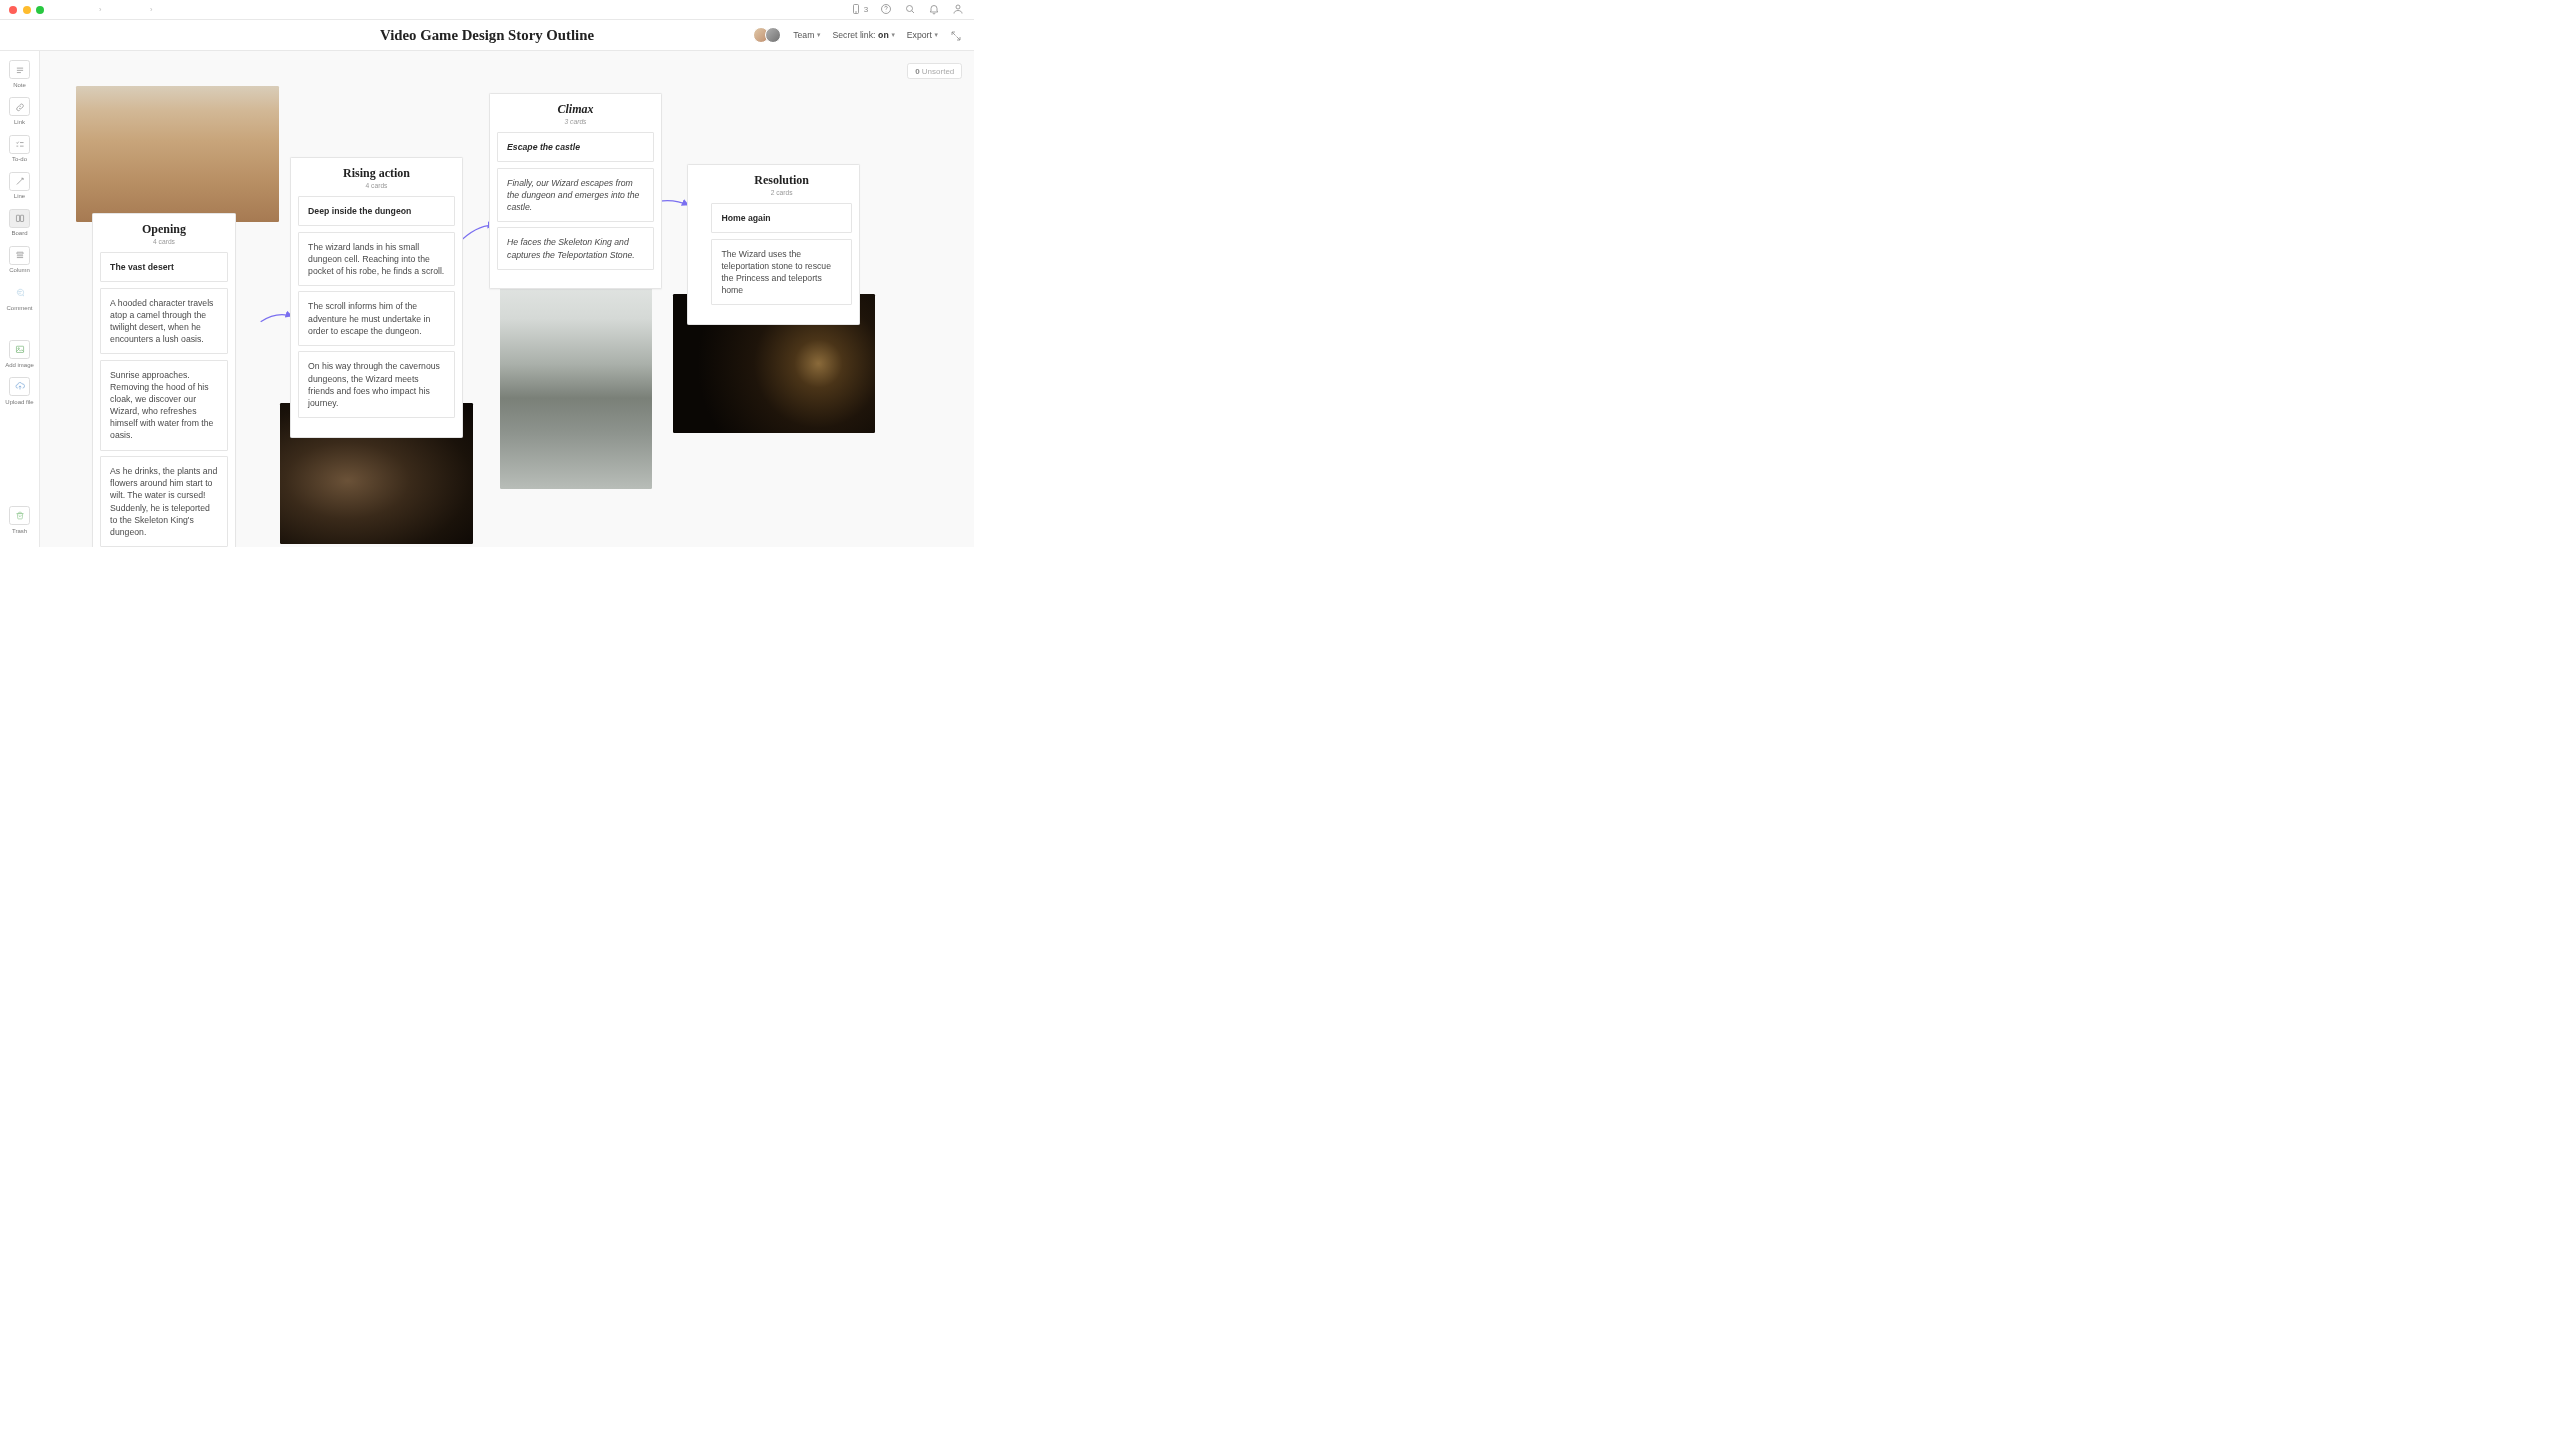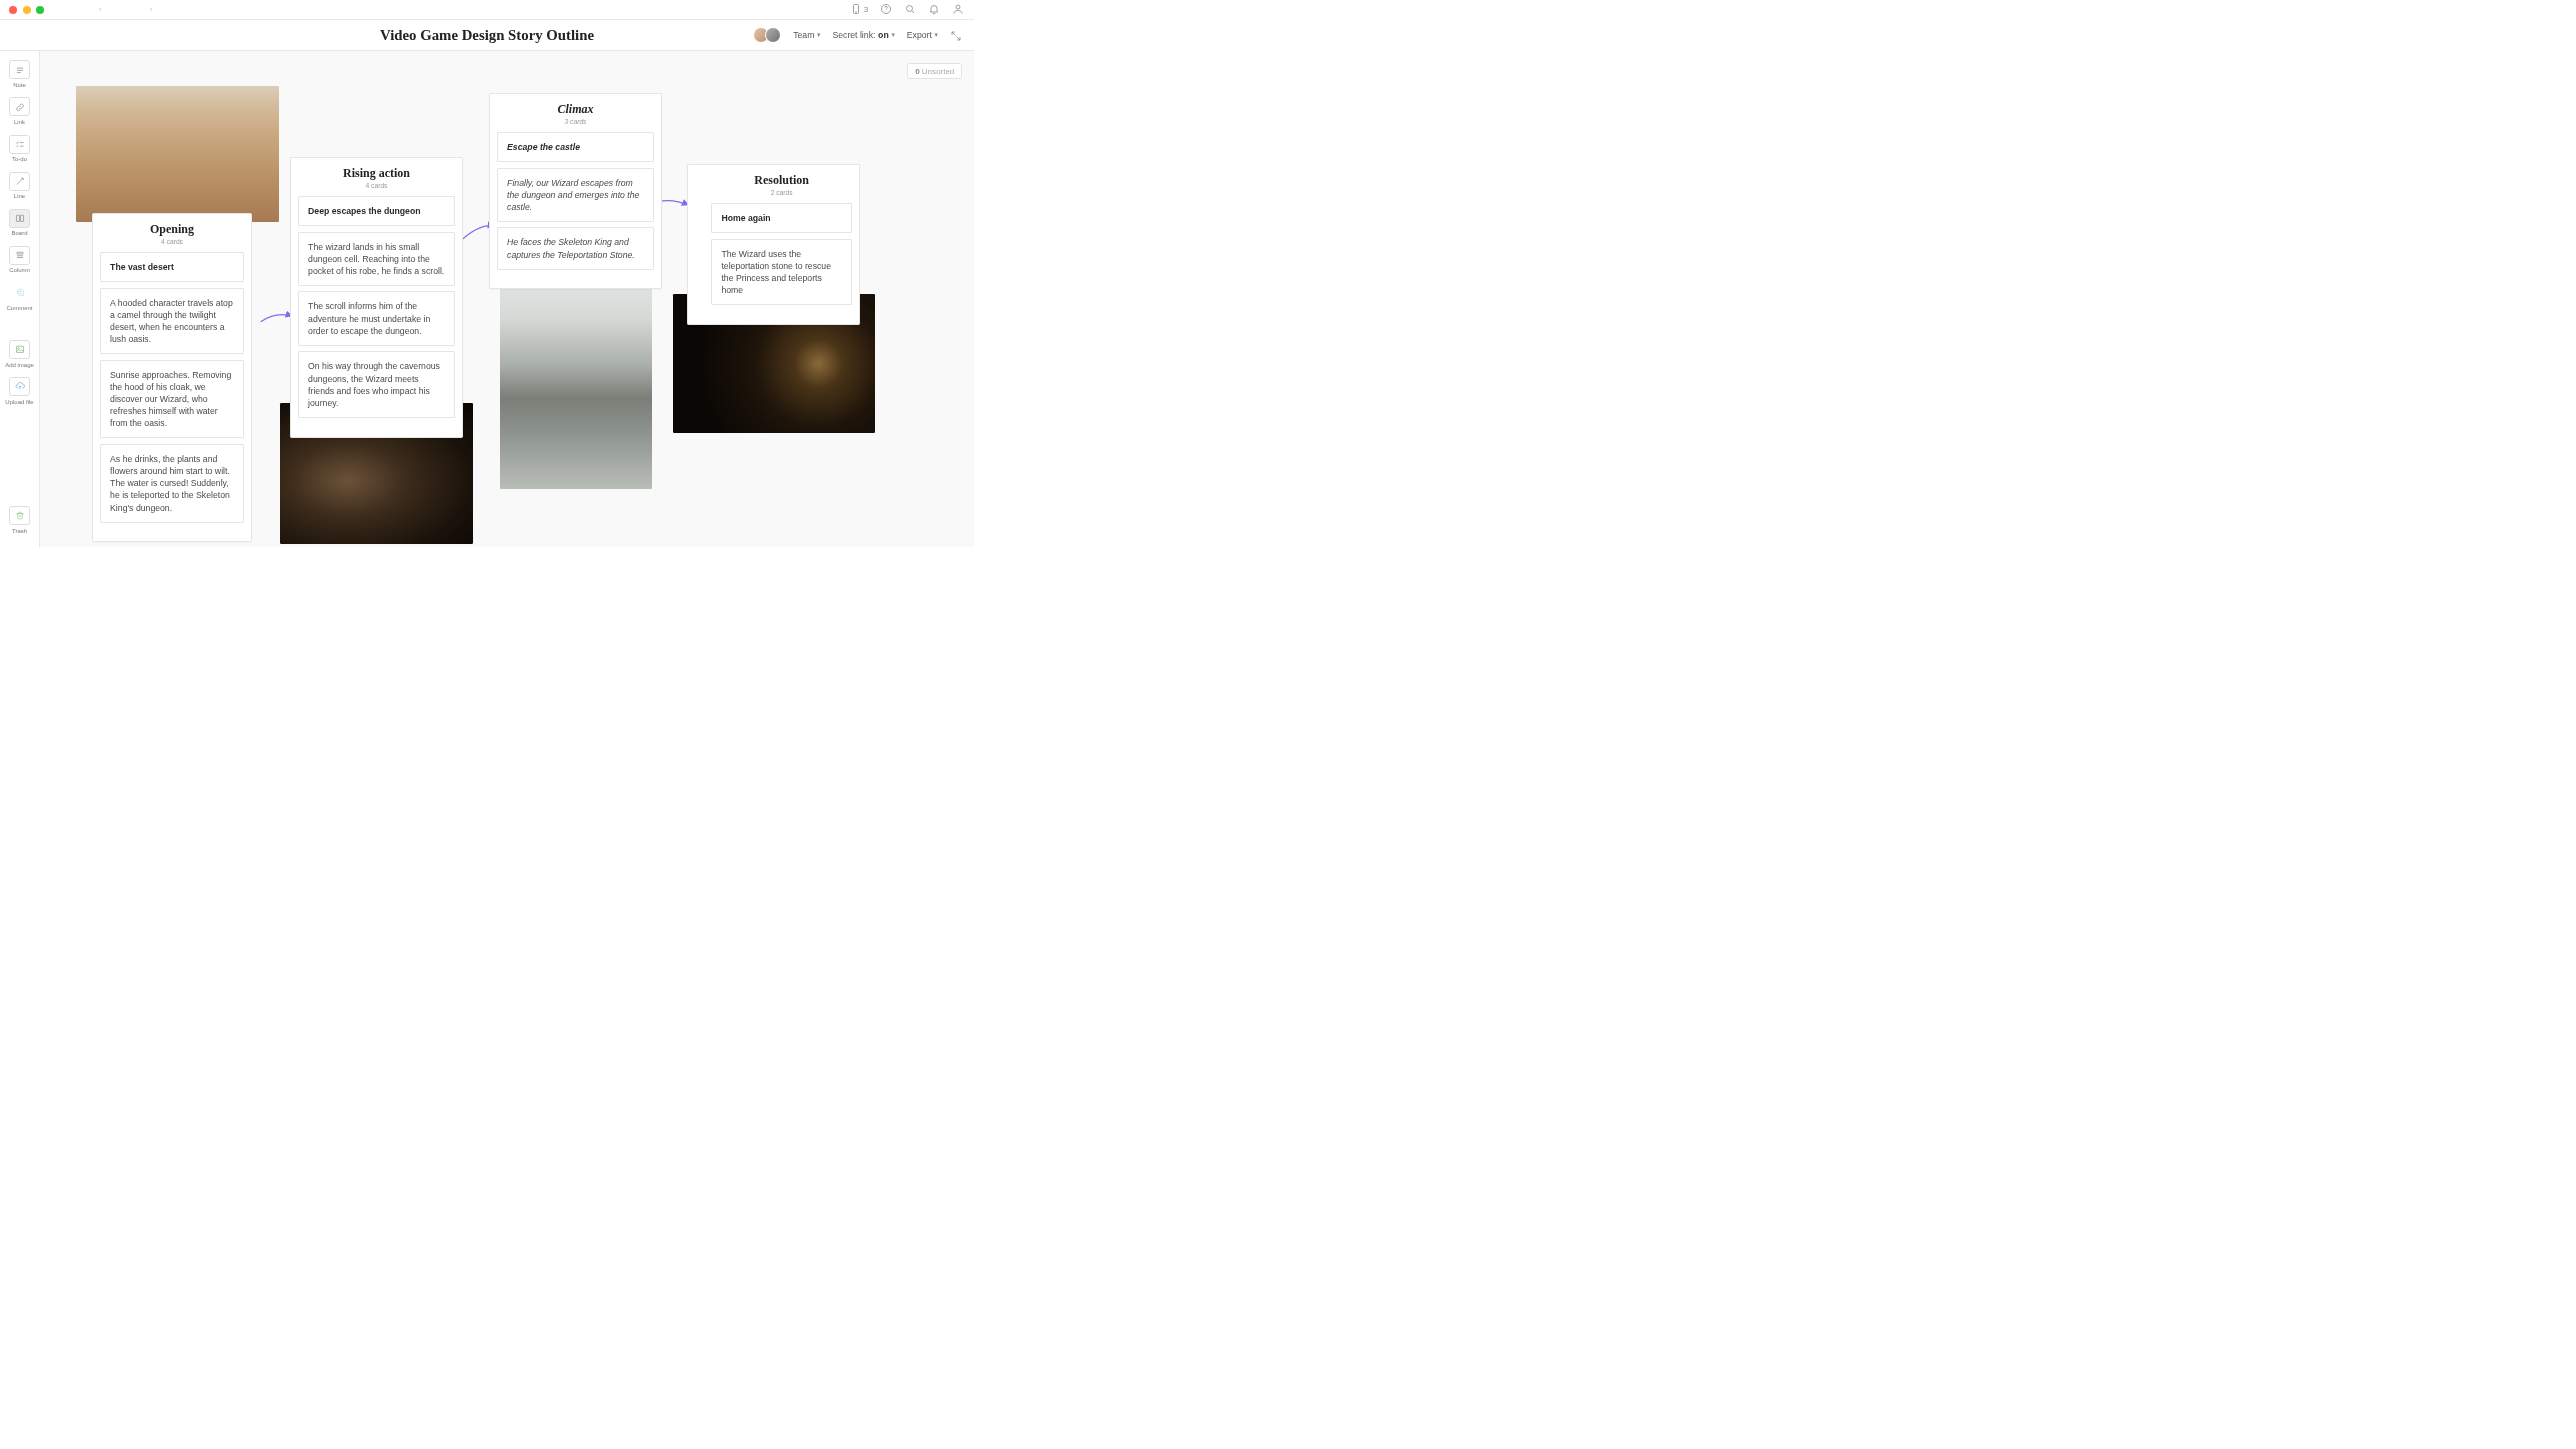--- a/index.html
+++ b/index.html
@@ -125,21 +125,21 @@
 
 
 .story-list {
   position: absolute;
   background: #fff;
   border: 0.7px solid #e5e5e5;
   border-radius: 1.3px;
   padding: 8px 6.7px 6.7px;
   box-shadow: 0 0.7px 1.3px rgba(0,0,0,0.04);
 }
-.list-opening { left: 52px; top: 162px; width: 160px; }
+.list-opening { left: 52px; top: 162px; width: 144px; }
 .list-rising  { left: 250px; top: 106px; width: 173px; }
 .list-climax  { left: 449px; top: 42px;  width: 173px; font-style: italic; }
 .list-res     { left: 647px; top: 113px; width: 173px; padding-left: 23px; }
 
 .list-title {
   font-family: Georgia, "Times New Roman", serif;
   font-size: 12px;
   font-weight: 700;
   text-align: center;
   color: #222;
@@ -401,21 +401,21 @@
     <div class="list-count">4 cards</div>
     <div class="card heading">The vast desert</div>
     <div class="card">A hooded character travels atop a camel through the twilight desert, when he encounters a lush oasis.</div>
     <div class="card">Sunrise approaches. Removing the hood of his cloak, we discover our Wizard, who refreshes himself with water from the oasis.</div>
     <div class="card">As he drinks, the plants and flowers around him start to wilt. The water is cursed! Suddenly, he is teleported to the Skeleton King's dungeon.</div>
   </div>
 
   <div class="story-list list-rising">
     <div class="list-title">Rising action</div>
     <div class="list-count">4 cards</div>
-    <div class="card heading">Deep escapes the dungeon</div>
+    <div class="card heading">Deep inside the dungeon</div>
     <div class="card">The wizard lands in his small dungeon cell. Reaching into the pocket of his robe, he finds a scroll.</div>
     <div class="card">The scroll informs him of the adventure he must undertake in order to escape the dungeon.</div>
     <div class="card">On his way through the cavernous dungeons, the Wizard meets friends and foes who impact his journey.</div>
   </div>
 
   <div class="story-list list-climax">
     <div class="list-title">Climax</div>
     <div class="list-count">3 cards</div>
     <div class="card heading">Escape the castle</div>
     <div class="card">Finally, our Wizard escapes from the dungeon and emerges into the castle.</div>

